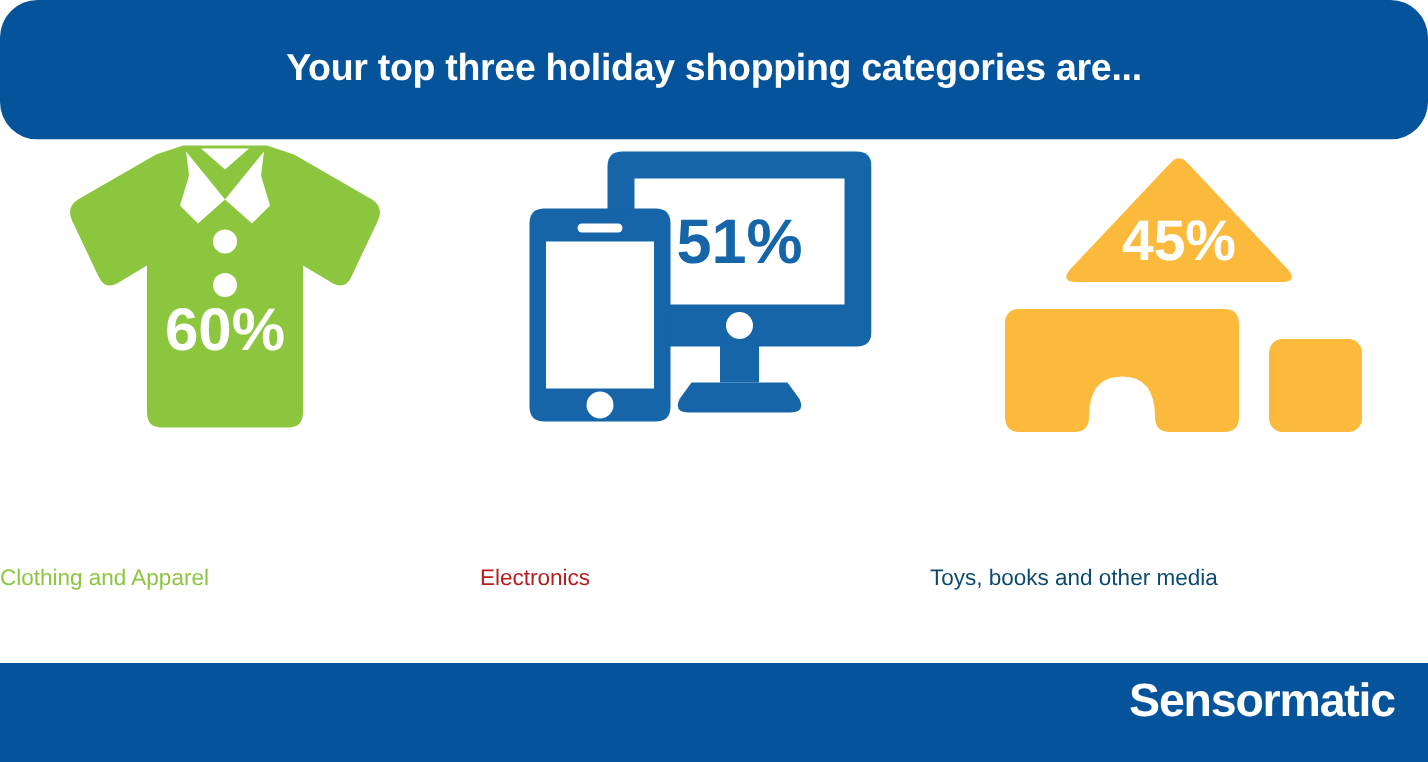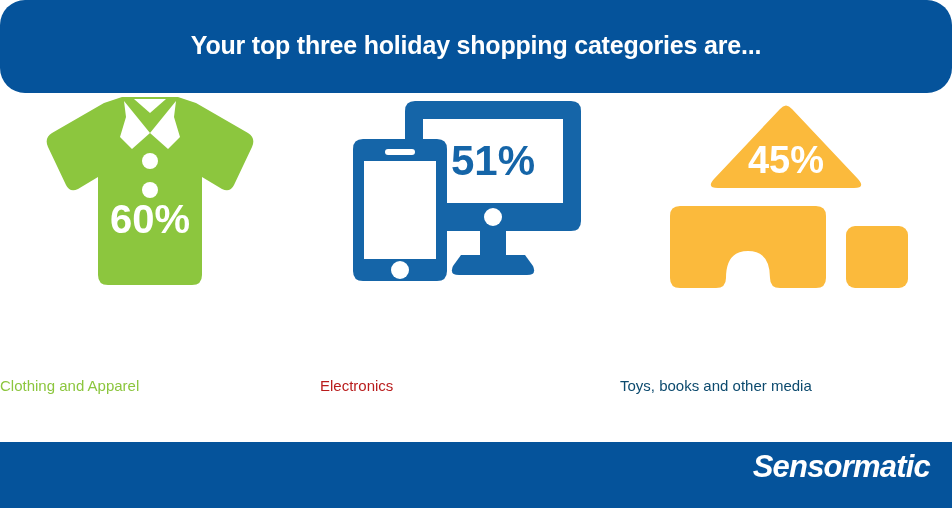--- a/index.html
+++ b/index.html
@@ -100,21 +100,20 @@
     top: 442px;
     width: 952px;
     height: 66px;
     background: #05539B;
   }
   #logo-block {
     position: absolute;
     right: 22px;
     top: 8px;
     text-align: center;
-    font-style: italic;
   }
   #logo-wordmark {
     color: #ffffff;
     font-size: 31px;
     font-weight: bold;
     letter-spacing: -0.8px;
     line-height: 34px;
     font-family: "Liberation Sans", sans-serif;
   }
   #logo-tagline {

